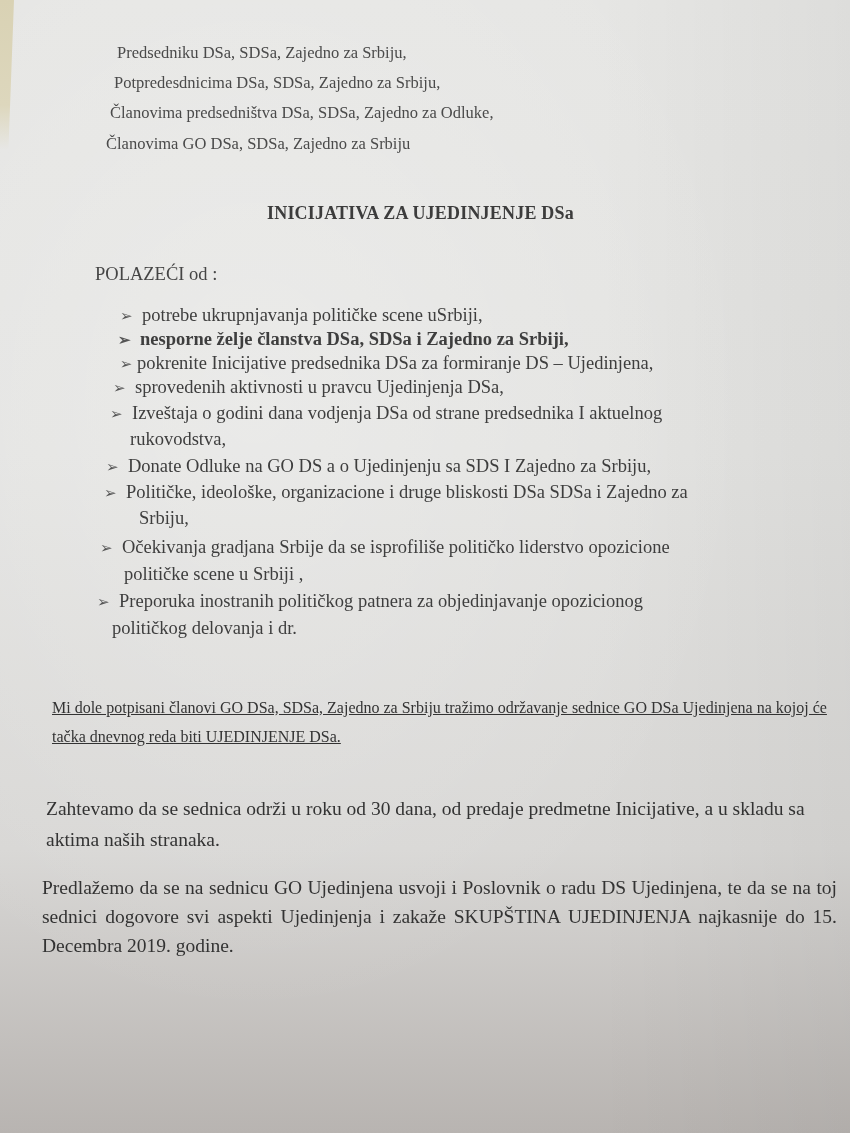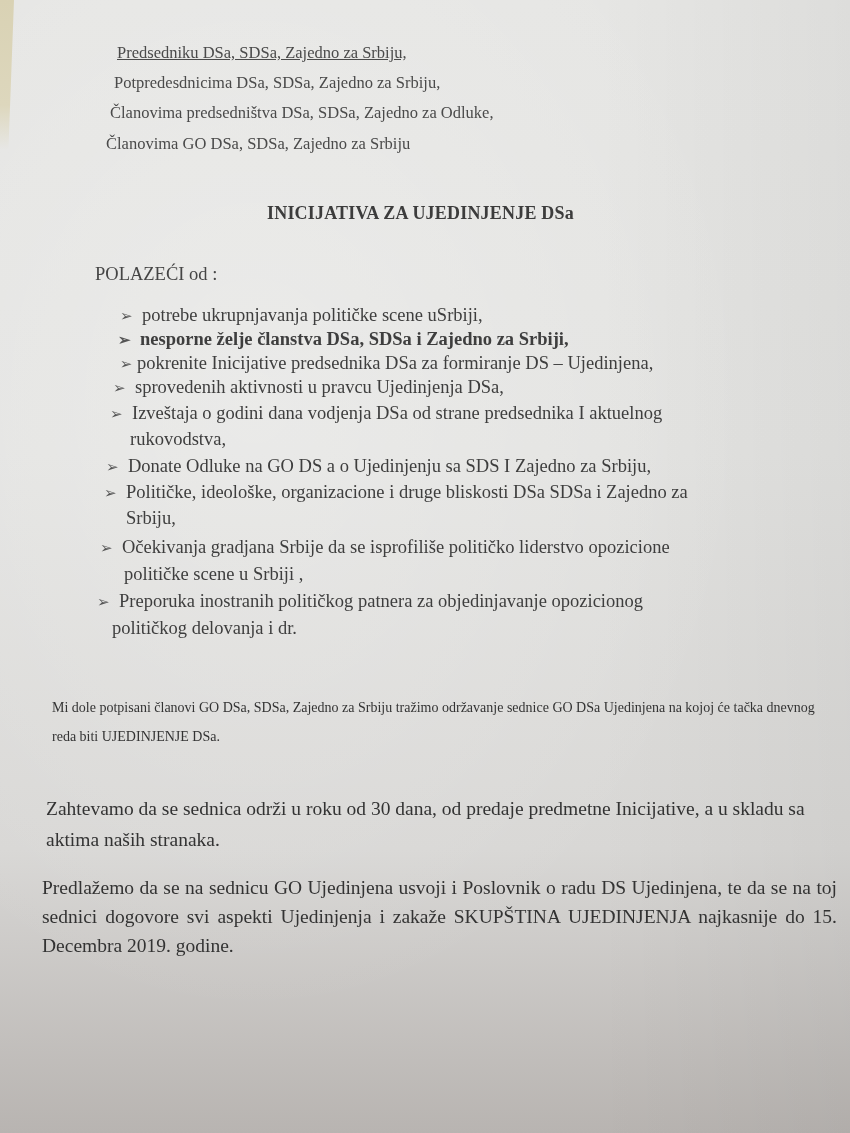--- a/index.html
+++ b/index.html
@@ -36,21 +36,21 @@
   .para.justify { text-align: justify; text-align-last: left; }
 </style>
 </head>
 <body>
 
 <div class="shade"></div>
 <div class="edge-strip"></div>
 
 <div class="page">
 
-  <div class="addr" style="left:117px; top:43px;text-decoration:underline;">Predsedniku DSa, SDSa, Zajedno za Srbiju,</div>
+  <div class="addr" style="left:117px; top:43px;">Predsedniku DSa, SDSa, Zajedno za Srbiju,</div>
   <div class="addr" style="left:114px; top:73px;">Potpredesdnicima DSa, SDSa, Zajedno za Srbiju,</div>
   <div class="addr" style="left:110px; top:103px;">Članovima predsedništva DSa, SDSa, Zajedno za Odluke,</div>
   <div class="addr" style="left:106px; top:134px;">Članovima  GO DSa, SDSa, Zajedno za Srbiju</div>
 
   <div class="title">INICIJATIVA ZA UJEDINJENJE DSa</div>
 
   <div class="polazeci">POLAZEĆI  od :</div>
 
   <div class="bullet" style="left:120px; top:304px;">
     <span class="arrow">➢</span><span>potrebe ukrupnjavanja političke scene uSrbiji,</span>
@@ -66,30 +66,30 @@
     <span class="cont" style="margin-left:20px; margin-top:3px;">rukovodstva,</span>
   </div>
   <div class="bullet" style="left:113px; top:376px;">
     <span class="arrow">➢</span><span>sprovedenih aktivnosti u pravcu Ujedinjenja DSa,</span>
   </div>
   <div class="bullet" style="left:106px; top:455px;">
     <span class="arrow">➢</span><span>Donate Odluke na GO DS a o Ujedinjenju sa SDS I Zajedno za Srbiju,</span>
   </div>
   <div class="bullet" style="left:104px; top:481px;">
     <span class="arrow">➢</span><span>Političke, ideološke, organizacione i druge bliskosti DSa SDSa  i Zajedno za</span>
-    <span class="cont" style="margin-left:22px; margin-top:3px;">Srbiju,</span>
+    <span class="cont" style="margin-left:35px; margin-top:3px;">Srbiju,</span>
   </div>
   <div class="bullet" style="left:100px; top:536px;">
     <span class="arrow">➢</span><span>Očekivanja gradjana Srbije da se isprofiliše političko  liderstvo  opozicione</span>
     <span class="cont" style="margin-left:24px; margin-top:4px;">političke scene u Srbiji ,</span>
   </div>
   <div class="bullet" style="left:97px; top:590px;">
     <span class="arrow">➢</span><span>Preporuka inostranih političkog patnera  za objedinjavanje opozicionog</span>
     <span class="cont" style="margin-left:15px; margin-top:4px;font-family:Liberation Serif, serif;">političkog delovanja  i dr.</span>
   </div>
 
-  <div class="para" style="left:52px; top:693px; width:775px; font-size:14px;">Mi dole potpisani članovi GO  DSa, SDSa, Zajedno za Srbiju tražimo održavanje sednice GO DSa Ujedinjena  na kojoj će tačka dnevnog reda biti UJEDINJENJE DSa.</div>
+  <div class="para" style="left:52px; top:693px; width:775px; font-size:16px;text-decoration:underline;">Mi dole potpisani članovi GO  DSa, SDSa, Zajedno za Srbiju tražimo održavanje sednice GO DSa Ujedinjena  na kojoj će tačka dnevnog reda biti UJEDINJENJE DSa.</div>
 
   <div class="para" style="left:46px; top:793px; width:790px; font-size:19.5px; line-height:31px;">Zahtevamo da se sednica održi u roku od  30 dana, od predaje predmetne Inicijative, a u skladu sa aktima naših stranaka.</div>
 
   <div class="para justify" style="left:42px; top:873px; width:795px; font-size:19.5px; line-height:29px;">Predlažemo   da se na sednicu GO Ujedinjena usvoji i Poslovnik o radu DS Ujedinjena, te da se na toj sednici dogovore svi aspekti Ujedinjenja i zakaže SKUPŠTINA UJEDINJENJA najkasnije do 15. Decembra 2019. godine.</div>
 
 </div>
 
 </body></html>

